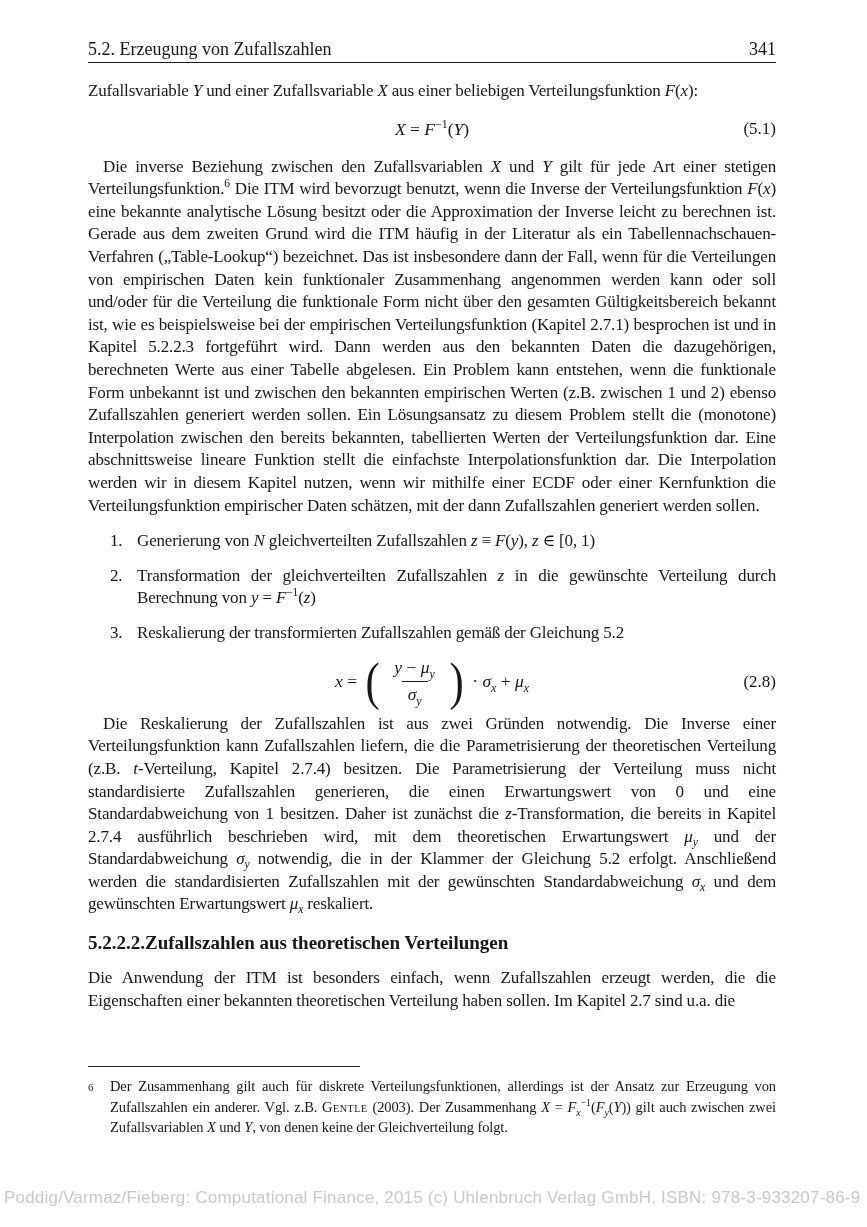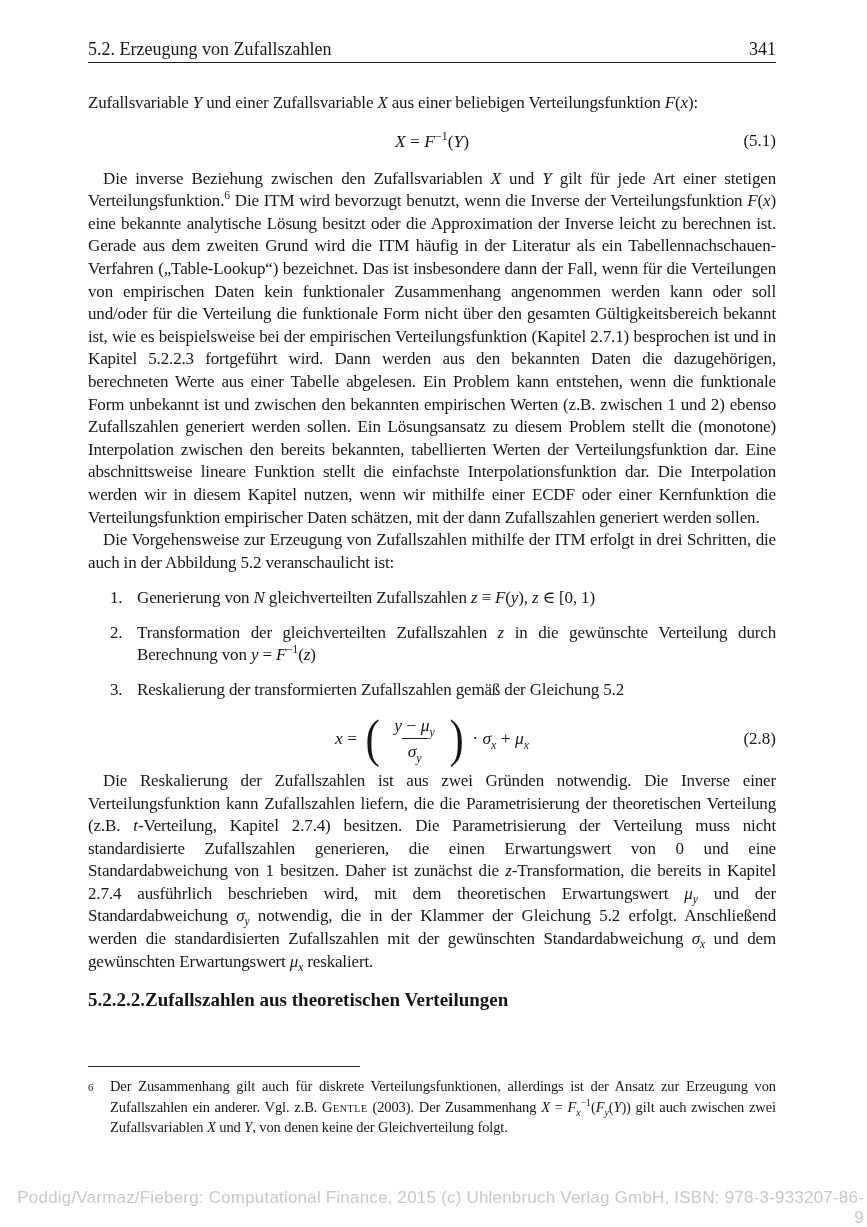--- a/index.html
+++ b/index.html
@@ -129,51 +129,50 @@
     flex: 0 0 22px;
     font-size: 11px;
     padding-top: 1px;
   }
   .fn-text { text-align: justify; letter-spacing: -0.1px; }
   .sc { font-variant: small-caps; letter-spacing: 0.04em; }
 
   
   .footer {
     position: absolute;
-    left: 12px;
+    left: 4px;
     right: 0;
     top: 1188px;
-    text-align: right;
+    text-align: left;
     font-family: "Liberation Sans", "DejaVu Sans", sans-serif;
     font-size: 17px;
     color: #c8c8c8;
     letter-spacing: 0.2px;
   }
 </style>
 </head>
 <body>
 
 <div class="page">
   <div class="inner">
 
     <header class="running-head">
       <span>5.2.  Erzeugung von Zufallszahlen</span>
       <span>341</span>
     </header>
 
-    <p class="para noindent" style="margin-top:29px">Zufallsvariable <i>Y</i> und einer Zufallsvariable <i>X</i> aus einer beliebigen Verteilungsfunktion <i>F</i>(<i>x</i>):</p>
+    <p class="para noindent" style="margin-top:17px">Zufallsvariable <i>Y</i> und einer Zufallsvariable <i>X</i> aus einer beliebigen Verteilungsfunktion <i>F</i>(<i>x</i>):</p>
 
     <div class="equation eq51">
       <span><i>X</i> = <i>F</i><sup>−1</sup>(<i>Y</i>)</span>
       <span class="eq-tag">(5.1)</span>
     </div>
 
     <p class="para">Die inverse Beziehung zwischen den Zufallsvariablen <i>X</i> und <i>Y</i> gilt für jede Art einer stetigen Verteilungsfunktion.<sup>6</sup> Die ITM wird bevorzugt benutzt, wenn die Inverse der Verteilungsfunktion <i>F</i>(<i>x</i>) eine bekannte analytische Lösung besitzt oder die Approximation der Inverse leicht zu berechnen ist. Gerade aus dem zweiten Grund wird die ITM häufig in der Literatur als ein Tabellennachschauen-Verfahren („Table-Lookup“) bezeichnet. Das ist insbesondere dann der Fall, wenn für die Verteilungen von empirischen Daten kein funktionaler Zusammenhang angenommen werden kann oder soll und/oder für die Verteilung die funktionale Form nicht über den gesamten Gültigkeitsbereich bekannt ist, wie es beispielsweise bei der empirischen Verteilungsfunktion (Kapitel 2.7.1) besprochen ist und in Kapitel 5.2.2.3 fortgeführt wird. Dann werden aus den bekannten Daten die dazugehörigen, berechneten Werte aus einer Tabelle abgelesen. Ein Problem kann entstehen, wenn die funktionale Form unbekannt ist und zwischen den bekannten empirischen Werten (z.B. zwischen 1 und 2) ebenso Zufallszahlen generiert werden sollen. Ein Lösungsansatz zu diesem Problem stellt die (monotone) Interpolation zwischen den bereits bekannten, tabellierten Werten der Verteilungsfunktion dar. Eine abschnittsweise lineare Funktion stellt die einfachste Interpolationsfunktion dar. Die Interpolation werden wir in diesem Kapitel nutzen, wenn wir mithilfe einer ECDF oder einer Kernfunktion die Verteilungsfunktion empirischer Daten schätzen, mit der dann Zufallszahlen generiert werden sollen.</p>
 
-    <p class="para">Die Vorgehensweise zur Erzeugung von Zufallszahlen mithilfe der ITM erfolgt in drei Schritten, die auch in der Abbildung 5.2 veranschaulicht ist:</p>
 
     <ol class="steps">
       <li class="step">
         <span class="step-num">1.</span>
         <div class="step-text">Generierung von <i>N</i> gleichverteilten Zufallszahlen <i>z</i> ≡ <i>F</i>(<i>y</i>), <i>z</i> ∈ [0, 1)</div>
       </li>
       <li class="step">
         <span class="step-num">2.</span>
         <div class="step-text">Transformation der gleichverteilten Zufallszahlen <i>z</i> in die gewünschte Verteilung durch Berechnung von <i>y</i> = <i>F</i><sup>−1</sup>(<i>z</i>)</div>
       </li>
@@ -196,20 +195,21 @@
       </span>
       <span class="eq-tag">(2.8)</span>
     </div>
 
     <p class="para">Die Reskalierung der Zufallszahlen ist aus zwei Gründen notwendig. Die Inverse einer Verteilungsfunktion kann Zufallszahlen liefern, die die Parametrisierung der theoretischen Verteilung (z.B. <i>t</i>-Verteilung, Kapitel 2.7.4) besitzen. Die Parametrisierung der Verteilung muss nicht standardisierte Zufallszahlen generieren, die einen Erwartungswert von 0 und eine Standardabweichung von 1 besitzen. Daher ist zunächst die <i>z</i>-Transformation, die bereits in Kapitel 2.7.4 ausführlich beschrieben wird, mit dem theoretischen Erwartungswert <i>μ<sub>y</sub></i> und der Standardabweichung <i>σ<sub>y</sub></i> notwendig, die in der Klammer der Gleichung 5.2 erfolgt. Anschließend werden die standardisierten Zufallszahlen mit der gewünschten Standardabweichung <i>σ<sub>x</sub></i> und dem gewünschten Erwartungswert <i>μ<sub>x</sub></i> reskaliert.</p>
 
     <h2 class="subheading">
       <span class="num">5.2.2.2.</span><span>Zufallszahlen aus theoretischen Verteilungen</span>
     </h2>
 
+    <p class="para noindent">Die Anwendung der ITM ist besonders einfach, wenn Zufallszahlen erzeugt werden, die die Eigenschaften einer bekannten theoretischen Verteilung haben sollen. Im Kapitel 2.7 sind u.a. die</p>
 
   </div>
 
   <div class="footnote-block">
     <div class="footnote-rule"></div>
     <div class="footnote">
       <span class="fn-marker">6</span>
       <div class="fn-text">Der Zusammenhang gilt auch für diskrete Verteilungsfunktionen, allerdings ist der Ansatz zur Erzeugung von Zufallszahlen ein anderer. Vgl. z.B. <span class="sc">Gentle</span> (2003). Der Zusammenhang <i>X</i> = <i>F</i><sub><i>x</i></sub><sup>−1</sup>(<i>F</i><sub><i>y</i></sub>(<i>Y</i>)) gilt auch zwischen zwei Zufallsvariablen <i>X</i> und <i>Y</i>, von denen keine der Gleichverteilung folgt.</div>
     </div>
   </div>

